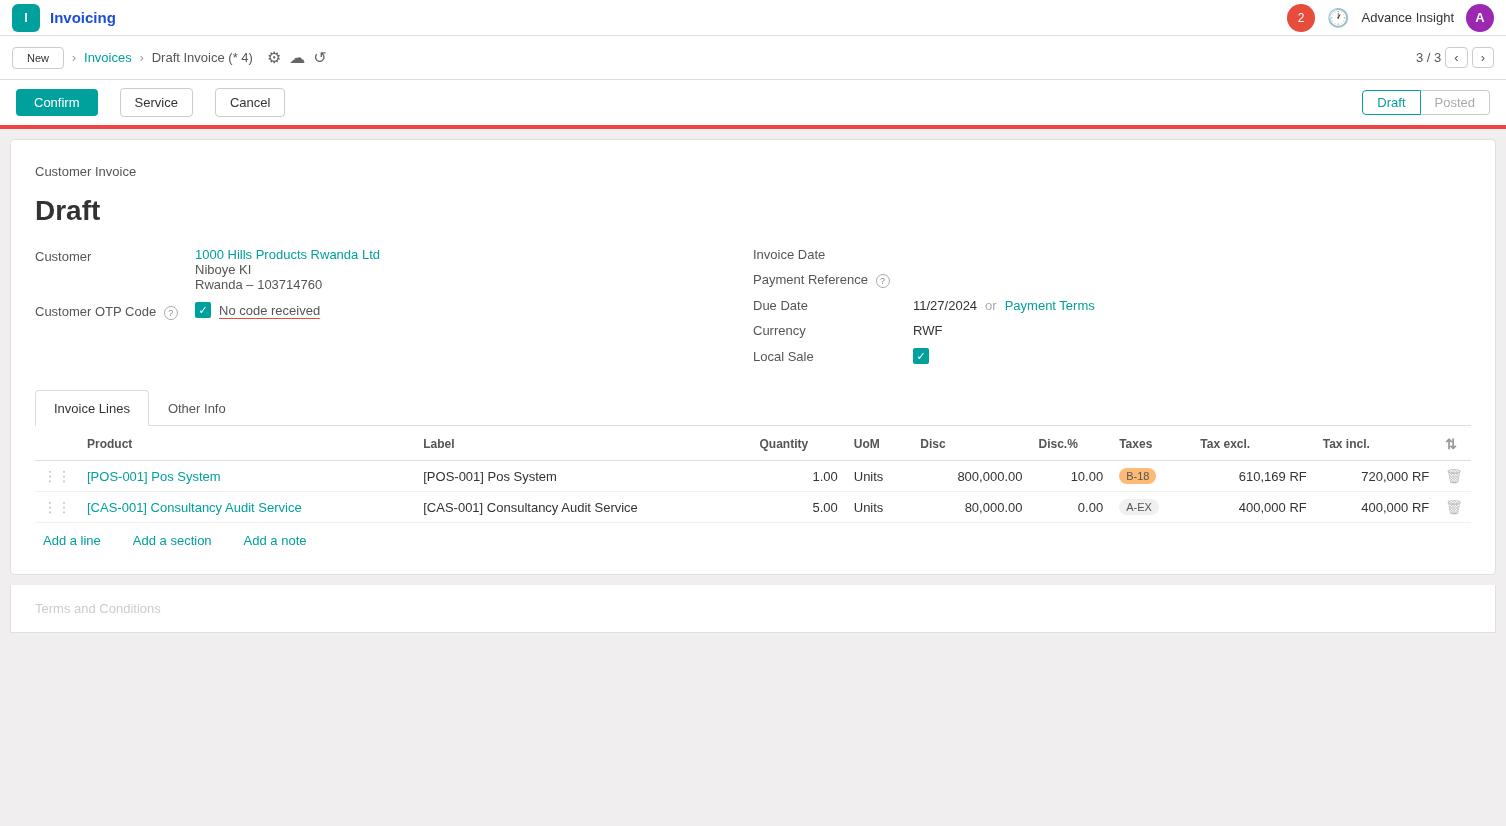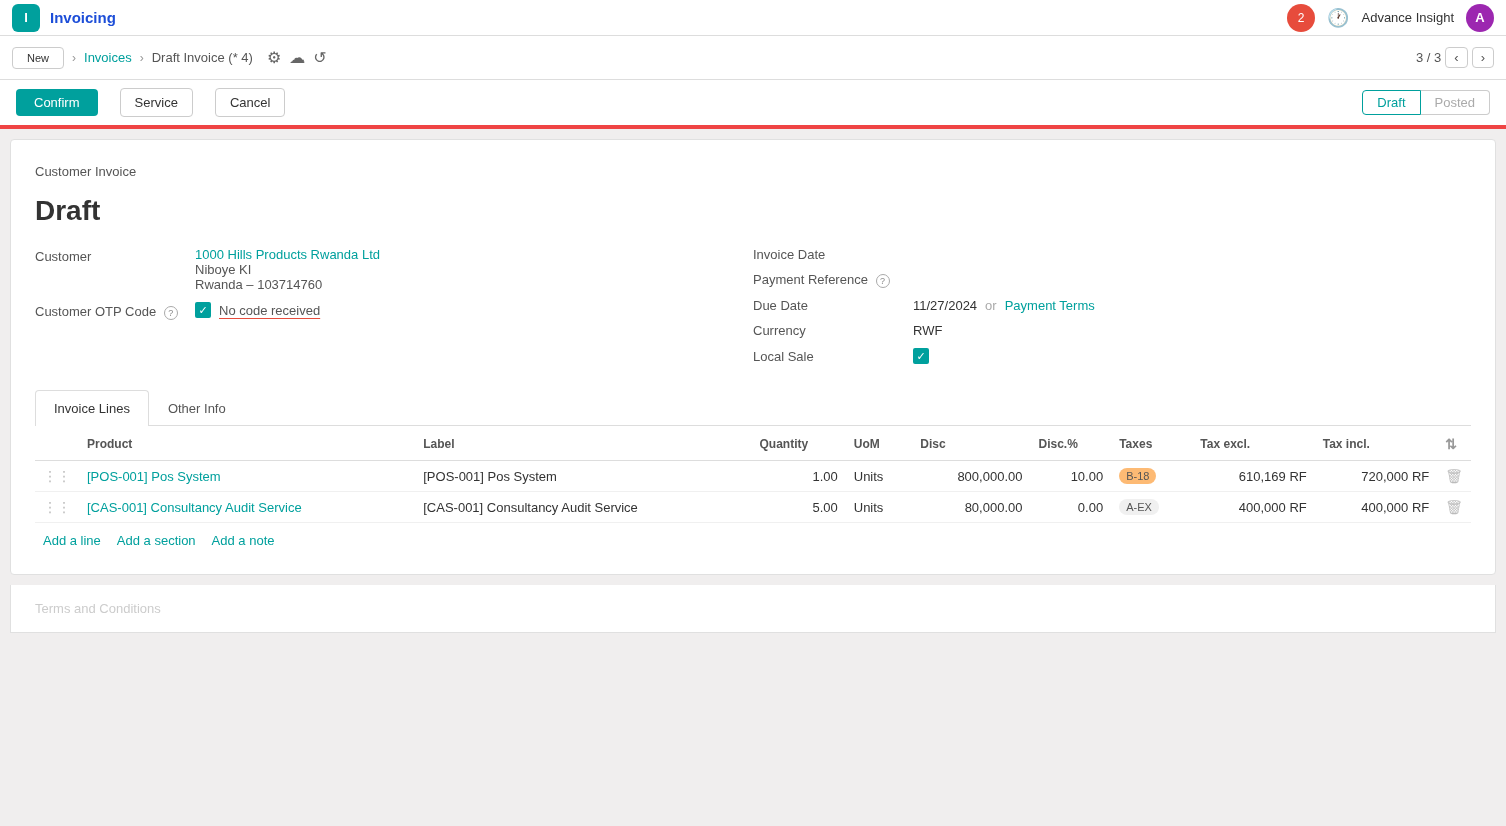--- a/index.html
+++ b/index.html
@@ -146,21 +146,21 @@
     .badge {
       display: inline-block; padding: 2px 7px; border-radius: 10px;
       font-size: 11px; font-weight: 500;
     }
     .badge-b18 { background: #fdba74; color: #555; }
     .badge-aex { background: #f0f0f0; color: #555; }
     .col-right { text-align: right; }
     .delete-icon { color: #bbb; cursor: pointer; font-size: 14px; }
 
     .table-footer-actions {
-      display: flex; gap: 16px; padding: 10px 8px;
+      display: flex; gap: 32px; padding: 10px 8px;
     }
     .add-link { color: #00a09d; font-size: 13px; cursor: pointer; text-decoration: none; }
     .terms-label { color: #ccc; font-size: 13px; }
     .totals-grid {
       margin-left: auto; width: 340px;
     }
     .totals-row {
       display: flex; justify-content: space-between;
       padding: 4px 0; font-size: 13px; color: #555;
     }

